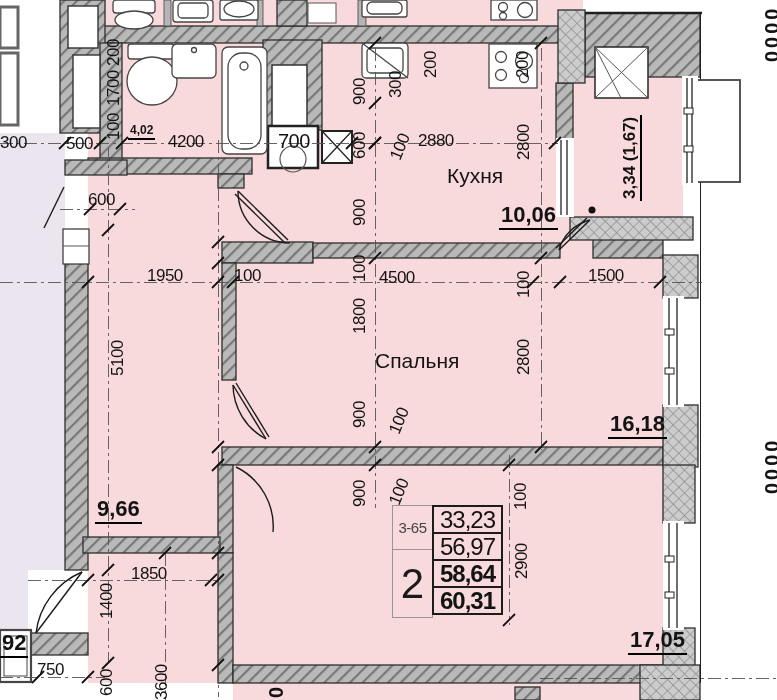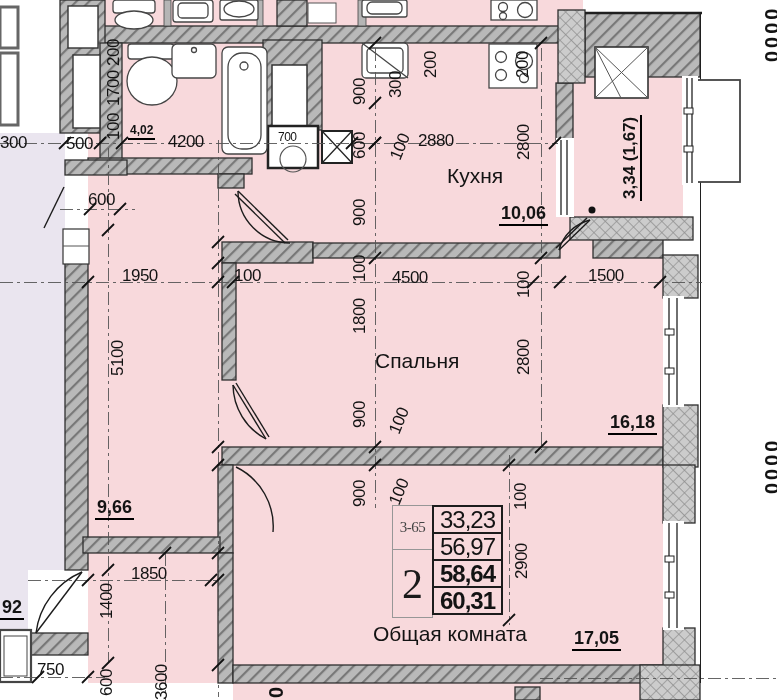--- a/index.html
+++ b/index.html
@@ -3,27 +3,27 @@
 <meta charset="utf-8">
 <style>
   html,body{margin:0;padding:0;background:#fff;}
   .canvas{position:relative;width:777px;height:700px;background:#ffffff;overflow:hidden;
           font-family:"Liberation Sans",sans-serif;color:#131313;}
   .canvas svg{position:absolute;left:0;top:0;}
   .d{position:absolute;font-size:17px;line-height:1;letter-spacing:-0.5px;white-space:nowrap;z-index:5;}
   .v{transform:rotate(-90deg);transform-origin:0 0;}
   .vt{transform:rotate(-68deg);transform-origin:0 0;}
   .room{position:absolute;font-size:21px;line-height:1;white-space:nowrap;z-index:5;}
-  .area{position:absolute;font-size:18px;font-weight:bold;line-height:1;white-space:nowrap;
+  .area{position:absolute;font-size:22px;font-weight:bold;line-height:1;white-space:nowrap;
         border-bottom:2px solid #000;padding:0 2px 2px 2px;z-index:5;}
   .edge{position:absolute;font-size:20px;font-weight:bold;letter-spacing:3px;line-height:1;z-index:5;}
   .boxed{z-index:6;}
   
   .stampL{position:absolute;left:392px;top:505px;width:41px;height:113px;z-index:6;
-          border:1px solid #979797;box-sizing:border-box;font-family:Liberation Serif, serif;}
+          border:1px solid #979797;box-sizing:border-box;}
   .stampL .r1{height:43px;border-bottom:1px solid #979797;display:flex;align-items:center;justify-content:center;
           font-size:15px;color:#444;letter-spacing:-0.5px;}
   .stampL .r2{height:68px;display:flex;align-items:center;justify-content:center;font-size:42px;color:#1a1a1a;}
   .stampR{position:absolute;left:432px;top:505px;width:71px;z-index:6;}
   .stampR .c{height:29px;border:2px solid #1c1c1c;box-sizing:border-box;margin-top:-2px;
           display:flex;align-items:center;justify-content:center;font-size:24px;letter-spacing:-1px;}
   .stampR .c:first-child{margin-top:0;}
   .stampR .b{font-weight:bold;}
 </style>
 </head>
@@ -245,67 +245,66 @@
     <path d="M32,683 L44,671"></path>
         <path d="M82,683 L94,671"></path>
     <path d="M159,559 L171,547"></path>
   </g>
 </svg>
 
 <span class="d" style="left:0;top:134px">300</span>
 <span class="d" style="left:66px;top:135px">500</span>
 <span class="area" style="left:128px;top:124px;font-size:12px">4,02</span>
 <span class="d" style="left:168px;top:133px">4200</span>
-<span class="d boxed" style="left:278px;top:131px;font-size:12px">700</span>
+<span class="d boxed" style="left:278px;top:131px;font-size:20px">700</span>
 <span class="d" style="left:418px;top:132px">2880</span>
 <span class="room" style="left:447px;top:165px">Кухня</span>
 <span class="area" style="left:499px;top:204px">10,06</span>
 <span class="d" style="left:88px;top:191px">600</span>
 
 <span class="d v" style="left:105px;top:66px">200</span>
 <span class="d v" style="left:105px;top:106px">1700</span>
 <span class="d v" style="left:105px;top:140px">100</span>
 <span class="d v" style="left:351px;top:105px">900</span>
 <span class="d v" style="left:351px;top:159px">600</span>
 <span class="d v" style="left:387px;top:98px">300</span>
 <span class="d vt" style="left:387px;top:156px">100</span>
 <span class="d v" style="left:422px;top:78px">200</span>
 <span class="d v" style="left:514px;top:78px">200</span>
 <span class="d v" style="left:515px;top:160px">2800</span>
 <span class="d v" style="left:351px;top:226px">900</span>
 <span class="area v" style="left:621px;top:201px;font-size:17px">3,34 (1,67)</span>
 
-<span class="d" style="left:122px;top:267px">1950</span>
+<span class="d" style="left:147px;top:267px">1950</span>
 <span class="d" style="left:234px;top:267px">100</span>
-<span class="d" style="left:392px;top:269px">4500</span>
+<span class="d" style="left:379px;top:269px">4500</span>
 <span class="d" style="left:588px;top:267px">1500</span>
 <span class="d v" style="left:351px;top:282px">100</span>
 <span class="d v" style="left:351px;top:334px">1800</span>
 <span class="d v" style="left:109px;top:376px">5100</span>
 <span class="room" style="left:375px;top:350px">Спальня</span>
 <span class="d v" style="left:351px;top:428px">900</span>
 <span class="d vt" style="left:386px;top:430px">100</span>
 <span class="d v" style="left:515px;top:298px">100</span>
 <span class="d v" style="left:515px;top:375px">2800</span>
 <span class="area" style="left:608px;top:413px">16,18</span>
 
 <span class="area" style="left:95px;top:498px">9,66</span>
 <span class="d v" style="left:351px;top:507px">900</span>
 <span class="d vt" style="left:386px;top:501px">100</span>
 <span class="d v" style="left:512px;top:510px">100</span>
 <span class="d v" style="left:513px;top:579px">2900</span>
-<span class="area" style="left:0;top:598px">92</span>
+<span class="area" style="left:0;top:632px">92</span>
 <span class="d" style="left:131px;top:565px">1850</span>
 <span class="d v" style="left:98px;top:619px">1400</span>
 <span class="d" style="left:37px;top:661px">750</span>
 <span class="d v" style="left:98px;top:696px">600</span>
 <span class="d v" style="left:153px;top:700px">3600</span>
 
-<span class="room" style="left:373px;top:623px">Общая комната</span>
-<span class="area" style="left:572px;top:629px">17,05</span>
+<span class="area" style="left:628px;top:629px">17,05</span>
 
 <span class="edge v" style="left:762px;top:62px">0000</span>
 <span class="edge v" style="left:762px;top:494px">0000</span>
 <span class="edge v" style="left:266px;top:712px">00</span>
 
 <div class="stampL">
   <div class="r1">3-65</div>
   <div class="r2">2</div>
 </div>
 <div class="stampR">

